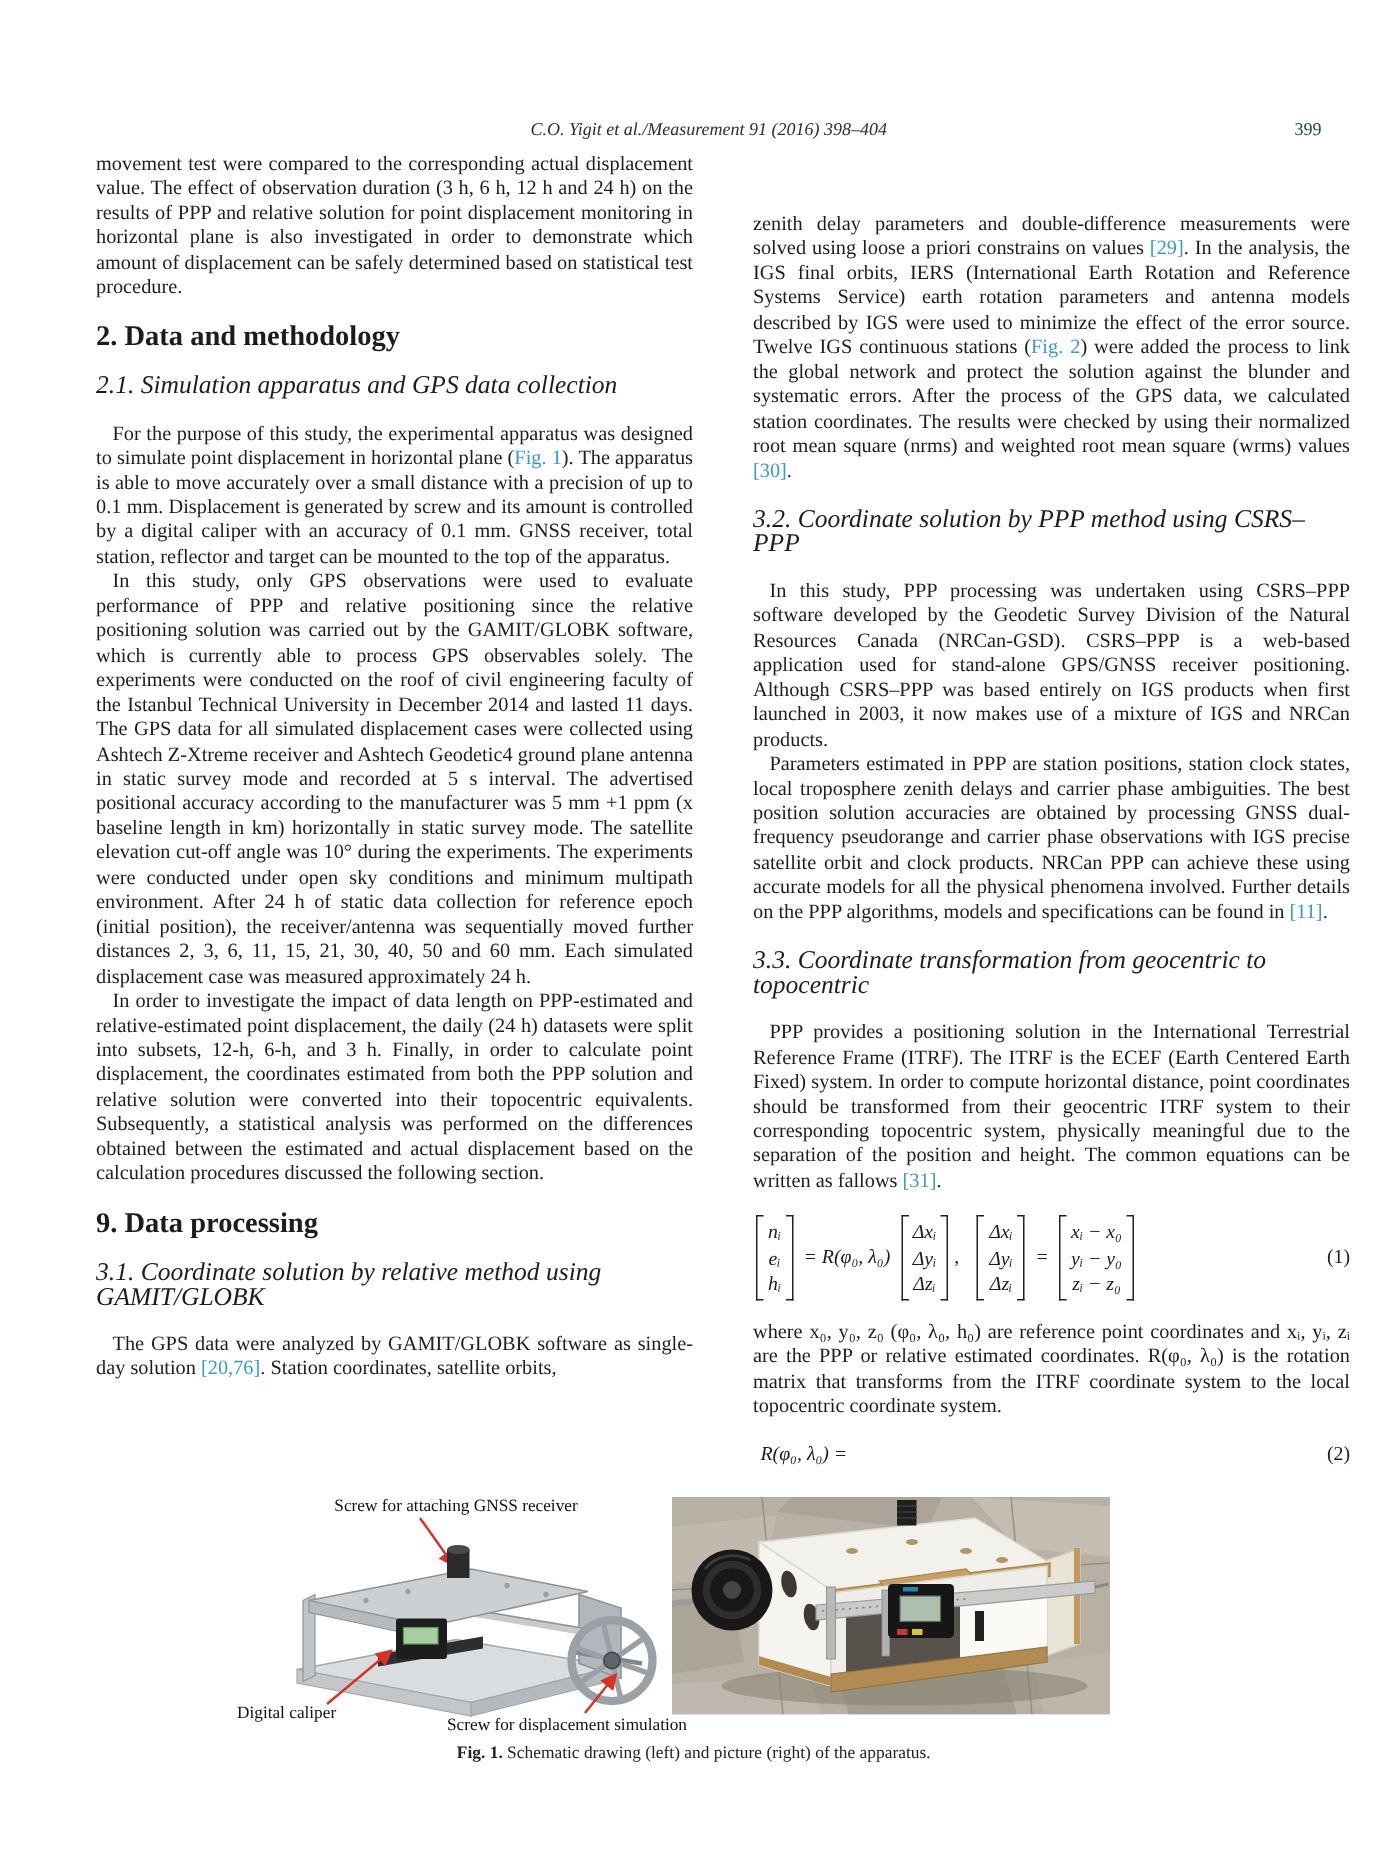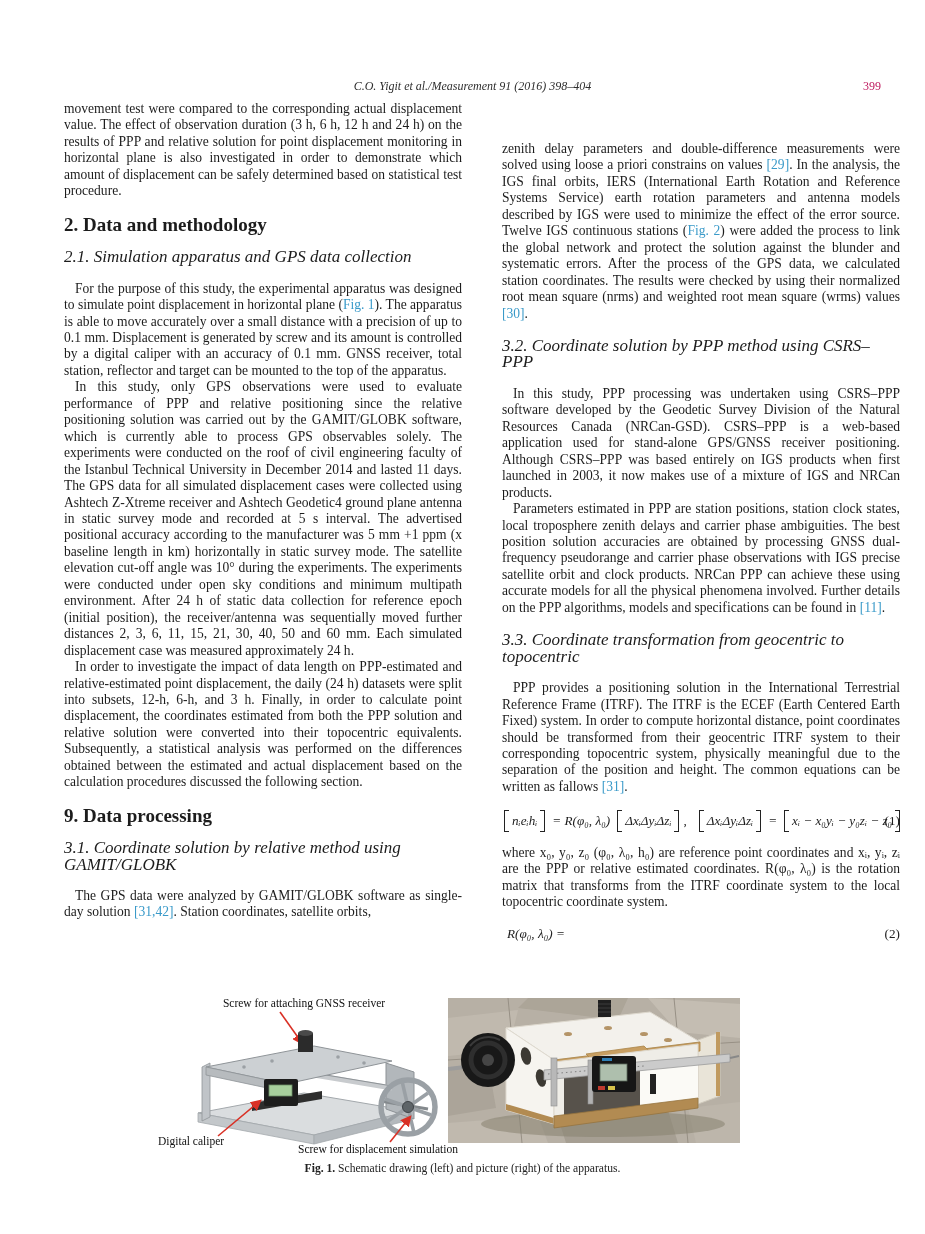--- a/index.html
+++ b/index.html
@@ -5,35 +5,35 @@
   :root{ --cite:#3a9ac9; --arrow:#d93025; }
   html,body{ margin:0; padding:0; background:#ffffff; }
   .page{
     position:relative; width:925px; height:1234px; background:#fff;
     font-family:"Liberation Serif","DejaVu Serif",serif; color:#1c1c1c;
     overflow:hidden;
   }
   
   .header{ position:absolute; top:79px; left:64px; width:817px; height:16px; font-size:12px; }
   .running-title{ position:absolute; left:0; right:0; text-align:center; font-style:italic; color:#2e2e2e; }
-  .page-number{ position:absolute; right:0; top:0; color:#be185d; }
+  .page-number{ position:absolute; right:0; top:0; color:#14532d; }
   
   .col{ position:absolute; top:101px; width:398px; font-size:13.55px; line-height:16.45px; text-align:justify; }
   .col-left{ left:64px; }
   .col-right{ left:502px;margin-top:40px; }
   p.para{ margin:0; }
   p.indent{ text-indent:11px; }
   h2.sec{ font-size:19px; font-weight:bold; margin:17px 0 15px 0; text-align:left; }
   h3.subsec{ font-size:17px; font-weight:normal; font-style:italic; margin:16px 0 15px 0; text-align:left; }
   .cite{ color:var(--cite); }
   
   .equation{ position:relative; display:flex; align-items:center; margin:15px 0 13px 0; font-size:13.2px; text-align:left; }
   .eq-num{ position:absolute; right:0; }
   .mathit{ font-style:italic; margin:0 5px; white-space:nowrap; }
-  .mat{ display:inline-flex; flex-direction:row; align-items:flex-end; position:relative; padding:2px 8px; margin:0 2px; }
+  .mat{ display:inline-flex; flex-direction:column; align-items:center; position:relative; padding:2px 8px; margin:0 2px; }
   .mat > span{ line-height:17.5px; font-style:italic; white-space:nowrap; }
   .mat::before,.mat::after{ content:""; position:absolute; top:0; bottom:0; width:4px;
       border-top:1.2px solid #222; border-bottom:1.2px solid #222; }
   .mat::before{ left:0; border-left:1.2px solid #222; }
   .mat::after{ right:0; border-right:1.2px solid #222; }
   .mat-grid{ display:inline-grid; grid-template-columns:auto auto auto; column-gap:18px; row-gap:2px;
       padding:3px 10px; position:relative; margin:0 3px; }
   .mat-grid > span{ text-align:center; line-height:17.5px; white-space:nowrap; font-style:normal; }
   .mat-grid::before,.mat-grid::after{ content:""; position:absolute; top:0; bottom:0; width:4px;
       border-top:1.2px solid #222; border-bottom:1.2px solid #222; }
@@ -60,21 +60,21 @@
 
   <div class="col col-left">
     <p class="para"><span>movement test were compared to the corresponding actual displacement value. The effect of observation duration (3 h, 6 h, 12 h and 24 h) on the results of PPP and relative solution for point displacement monitoring in horizontal plane is also investigated in order to demonstrate which amount of displacement can be safely determined based on statistical test procedure.</span></p>
     <h2 class="sec">2. Data and methodology</h2>
     <h3 class="subsec">2.1. Simulation apparatus and GPS data collection</h3>
     <p class="para indent"><span>For the purpose of this study, the experimental apparatus was designed to simulate point displacement in horizontal plane (</span><span class="cite">Fig. 1</span><span>). The apparatus is able to move accurately over a small distance with a precision of up to 0.1 mm. Displacement is generated by screw and its amount is controlled by a digital caliper with an accuracy of 0.1 mm. GNSS receiver, total station, reflector and target can be mounted to the top of the apparatus.</span></p>
     <p class="para indent"><span>In this study, only GPS observations were used to evaluate performance of PPP and relative positioning since the relative positioning solution was carried out by the GAMIT/GLOBK software, which is currently able to process GPS observables solely. The experiments were conducted on the roof of civil engineering faculty of the Istanbul Technical University in December 2014 and lasted 11 days. The GPS data for all simulated displacement cases were collected using Ashtech Z-Xtreme receiver and Ashtech Geodetic4 ground plane antenna in static survey mode and recorded at 5 s interval. The advertised positional accuracy according to the manufacturer was 5 mm +1 ppm (x baseline length in km) horizontally in static survey mode. The satellite elevation cut-off angle was 10° during the experiments. The experiments were conducted under open sky conditions and minimum multipath environment. After 24 h of static data collection for reference epoch (initial position), the receiver/antenna was sequentially moved further distances 2, 3, 6, 11, 15, 21, 30, 40, 50 and 60 mm. Each simulated displacement case was measured approximately 24 h.</span></p>
     <p class="para indent"><span>In order to investigate the impact of data length on PPP-estimated and relative-estimated point displacement, the daily (24 h) datasets were split into subsets, 12-h, 6-h, and 3 h. Finally, in order to calculate point displacement, the coordinates estimated from both the PPP solution and relative solution were converted into their topocentric equivalents. Subsequently, a statistical analysis was performed on the differences obtained between the estimated and actual displacement based on the calculation procedures discussed the following section.</span></p>
     <h2 class="sec">9. Data processing</h2>
     <h3 class="subsec">3.1. Coordinate solution by relative method using GAMIT/GLOBK</h3>
-    <p class="para indent"><span>The GPS data were analyzed by GAMIT/GLOBK software as single-day solution </span><span class="cite">[31,42]</span><span>. Station coordinates, satellite orbits,</span></p>
+    <p class="para indent"><span>The GPS data were analyzed by GAMIT/GLOBK software as single-day solution </span><span class="cite">[20,76]</span><span>. Station coordinates, satellite orbits,</span></p>
   </div>
 
   <div class="col col-right">
     <p class="para"><span>zenith delay parameters and double-difference measurements were solved using loose a priori constrains on values </span><span class="cite">[29]</span><span>. In the analysis, the IGS final orbits, IERS (International Earth Rotation and Reference Systems Service) earth rotation parameters and antenna models described by IGS were used to minimize the effect of the error source. Twelve IGS continuous stations (</span><span class="cite">Fig. 2</span><span>) were added the process to link the global network and protect the solution against the blunder and systematic errors. After the process of the GPS data, we calculated station coordinates. The results were checked by using their normalized root mean square (nrms) and weighted root mean square (wrms) values </span><span class="cite">[30]</span><span>.</span></p>
     <h3 class="subsec">3.2. Coordinate solution by PPP method using CSRS–PPP</h3>
     <p class="para indent"><span>In this study, PPP processing was undertaken using CSRS–PPP software developed by the Geodetic Survey Division of the Natural Resources Canada (NRCan-GSD). CSRS–PPP is a web-based application used for stand-alone GPS/GNSS receiver positioning. Although CSRS–PPP was based entirely on IGS products when first launched in 2003, it now makes use of a mixture of IGS and NRCan products.</span></p>
     <p class="para indent"><span>Parameters estimated in PPP are station positions, station clock states, local troposphere zenith delays and carrier phase ambiguities. The best position solution accuracies are obtained by processing GNSS dual-frequency pseudorange and carrier phase observations with IGS precise satellite orbit and clock products. NRCan PPP can achieve these using accurate models for all the physical phenomena involved. Further details on the PPP algorithms, models and specifications can be found in </span><span class="cite">[11]</span><span>.</span></p>
     <h3 class="subsec">3.3. Coordinate transformation from geocentric to topocentric</h3>
     <p class="para indent"><span>PPP provides a positioning solution in the International Terrestrial Reference Frame (ITRF). The ITRF is the ECEF (Earth Centered Earth Fixed) system. In order to compute horizontal distance, point coordinates should be transformed from their geocentric ITRF system to their corresponding topocentric system, physically meaningful due to the separation of the position and height. The common equations can be written as fallows </span><span class="cite">[31]</span><span>.</span></p>
 

